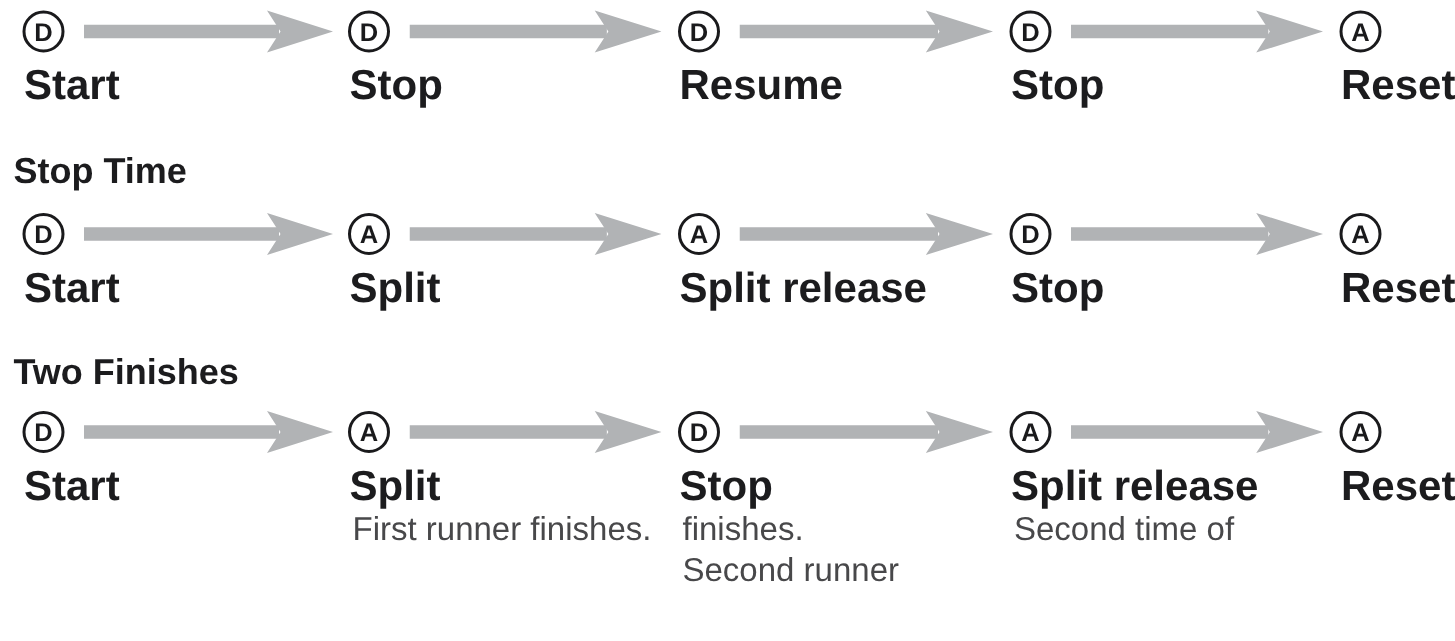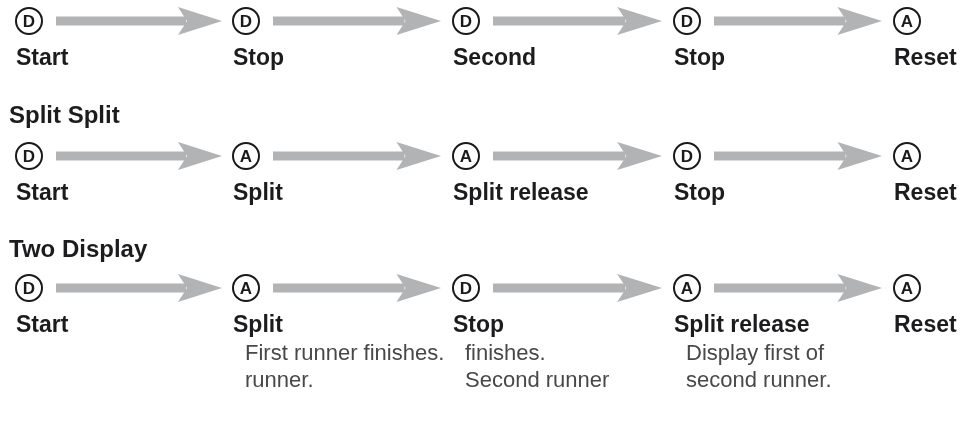--- a/index.html
+++ b/index.html
@@ -27,24 +27,24 @@
   .c5{left:893px;width:76px;}
   .btn-circle{
     display:flex;align-items:center;justify-content:center;
     width:28px;height:28px;box-sizing:border-box;
     border:2px solid #1a1a1c;border-radius:50%;
     font-size:17px;font-weight:bold;color:#1a1a1c;
     background:#ffffff;line-height:1;
   }
   .step-label{
     margin-top:9px;margin-left:1px;
-    font-size:23px;font-weight:bold;color:#1c1c1e;
+    font-size:28px;font-weight:bold;color:#1c1c1e;
     white-space:nowrap;line-height:26px;
   }
-  .step-desc{margin-left:13px;margin-top:2px;}
+  .step-desc{margin-left:3px;margin-top:2px;}
   .desc-line{
     font-size:22px;font-weight:normal;color:#48484a;
     line-height:27px;white-space:nowrap;
   }
   .desc-line:empty{display:none;}
   .arrow{
     position:absolute;top:calc(var(--ctop) - 1px);
     height:30px;fill:#b1b3b5;
   }
   .a1{left:56px;width:166px;}
@@ -69,42 +69,42 @@
     <div class="step c2">
       <span class="btn-circle">D</span>
       <div class="step-label">Stop</div>
     </div>
     <svg class="arrow a2" viewBox="0 0 166 30" preserveAspectRatio="none">
         <rect x="0" y="10.5" width="130" height="9"></rect>
         <polygon points="122,1 166,15 122,29 131,15"></polygon>
       </svg>
     <div class="step c3">
       <span class="btn-circle">D</span>
-      <div class="step-label">Second</div>
+      <div class="step-label">Resume</div>
     </div>
     <svg class="arrow a3" viewBox="0 0 166 30" preserveAspectRatio="none">
         <rect x="0" y="10.5" width="130" height="9"></rect>
         <polygon points="122,1 166,15 122,29 131,15"></polygon>
       </svg>
     <div class="step c4">
       <span class="btn-circle">D</span>
       <div class="step-label">Stop</div>
     </div>
     <svg class="arrow a4" viewBox="0 0 166 30" preserveAspectRatio="none">
         <rect x="0" y="10.5" width="130" height="9"></rect>
         <polygon points="122,1 166,15 122,29 131,15"></polygon>
       </svg>
     <div class="step c5">
       <span class="btn-circle">A</span>
       <div class="step-label">Reset</div>
     </div>
   </div>
 
   <div class="seq seq2">
-    <div class="seq-title">Split Split</div>
+    <div class="seq-title">Stop Time</div>
     <div class="step c1">
       <span class="btn-circle">D</span>
       <div class="step-label">Start</div>
     </div>
     <svg class="arrow a1" viewBox="0 0 166 30" preserveAspectRatio="none">
         <rect x="0" y="10.5" width="130" height="9"></rect>
         <polygon points="122,1 166,15 122,29 131,15"></polygon>
       </svg>
     <div class="step c2">
       <span class="btn-circle">A</span>
@@ -130,35 +130,34 @@
         <rect x="0" y="10.5" width="130" height="9"></rect>
         <polygon points="122,1 166,15 122,29 131,15"></polygon>
       </svg>
     <div class="step c5">
       <span class="btn-circle">A</span>
       <div class="step-label">Reset</div>
     </div>
   </div>
 
   <div class="seq seq3">
-    <div class="seq-title">Two Display</div>
+    <div class="seq-title">Two Finishes</div>
     <div class="step c1">
       <span class="btn-circle">D</span>
       <div class="step-label">Start</div>
     </div>
     <svg class="arrow a1" viewBox="0 0 166 30" preserveAspectRatio="none">
         <rect x="0" y="10.5" width="130" height="9"></rect>
         <polygon points="122,1 166,15 122,29 131,15"></polygon>
       </svg>
     <div class="step c2">
       <span class="btn-circle">A</span>
       <div class="step-label">Split</div>
       <div class="step-desc">
         <div class="desc-line">First runner finishes.</div>
-        <div class="desc-line">runner.</div>
       </div>
     </div>
     <svg class="arrow a2" viewBox="0 0 166 30" preserveAspectRatio="none">
         <rect x="0" y="10.5" width="130" height="9"></rect>
         <polygon points="122,1 166,15 122,29 131,15"></polygon>
       </svg>
     <div class="step c3">
       <span class="btn-circle">D</span>
       <div class="step-label">Stop</div>
       <div class="step-desc">
@@ -167,22 +166,21 @@
       </div>
     </div>
     <svg class="arrow a3" viewBox="0 0 166 30" preserveAspectRatio="none">
         <rect x="0" y="10.5" width="130" height="9"></rect>
         <polygon points="122,1 166,15 122,29 131,15"></polygon>
       </svg>
     <div class="step c4">
       <span class="btn-circle">A</span>
       <div class="step-label">Split release</div>
       <div class="step-desc">
-        <div class="desc-line">Display first of</div>
-        <div class="desc-line">second runner.</div>
+        <div class="desc-line">Second time of</div>
       </div>
     </div>
     <svg class="arrow a4" viewBox="0 0 166 30" preserveAspectRatio="none">
         <rect x="0" y="10.5" width="130" height="9"></rect>
         <polygon points="122,1 166,15 122,29 131,15"></polygon>
       </svg>
     <div class="step c5">
       <span class="btn-circle">A</span>
       <div class="step-label">Reset</div>
     </div>

